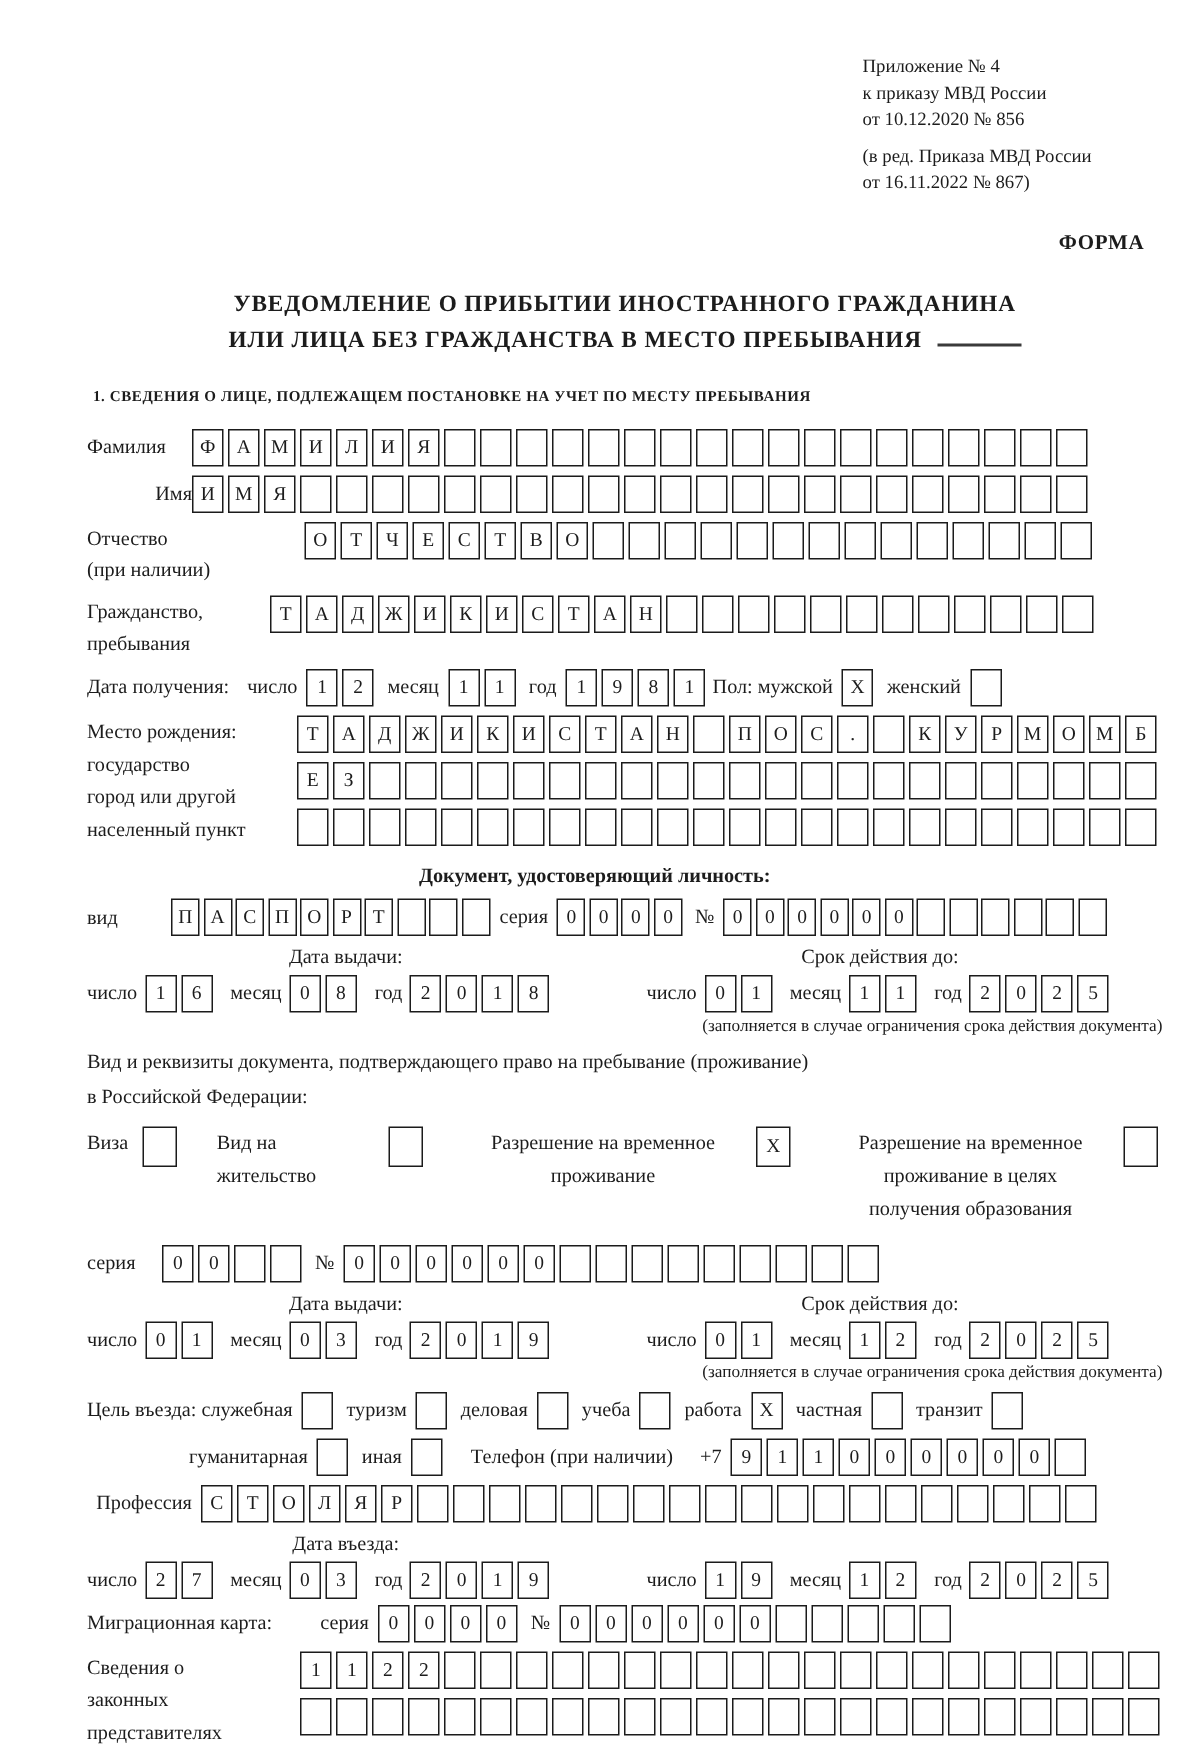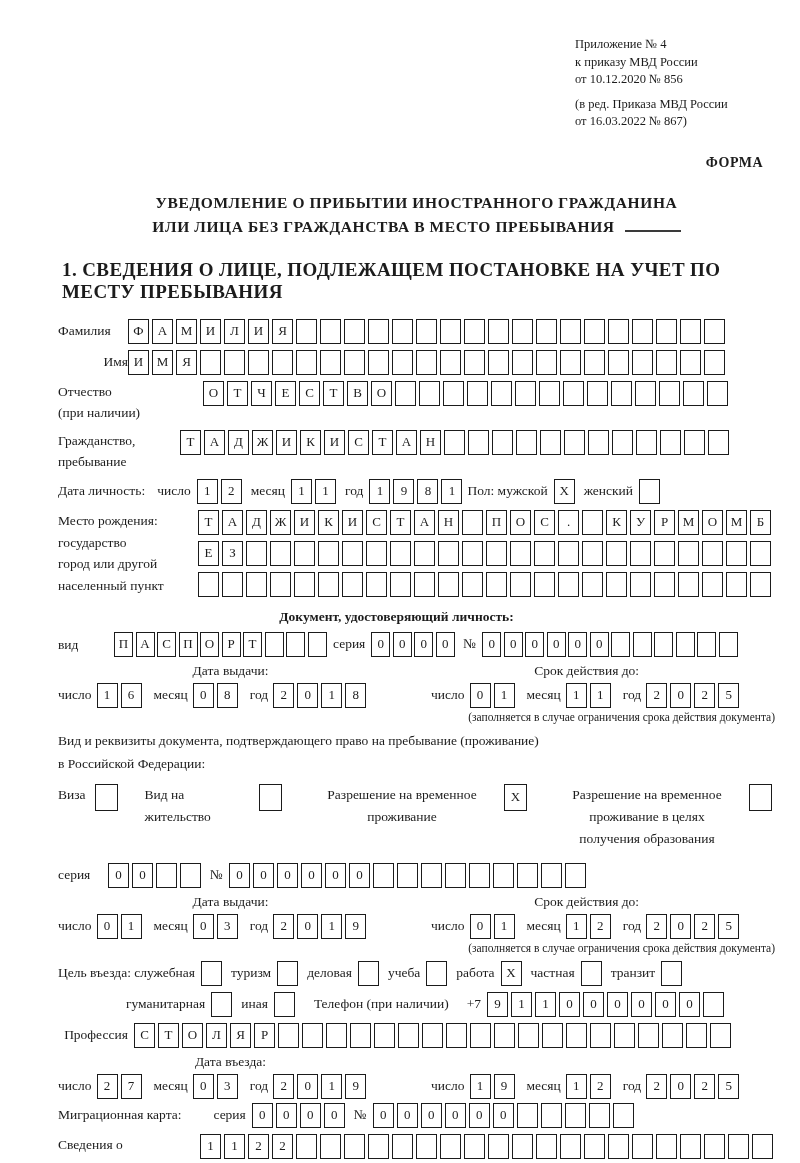--- a/index.html
+++ b/index.html
@@ -3,21 +3,21 @@
 <meta charset="utf-8">
 <style>
   html,body{margin:0;padding:0;background:#fff;}
   body{width:800px;height:1163px;color:#1c1c1c;font-family:"Liberation Serif","DejaVu Serif",serif;font-size:13.5px;}
   .sheet{width:800px;height:1163px;box-sizing:border-box;padding:36px 25px 14px 58px;overflow:hidden;}
   .header-note{margin-left:auto;width:200px;font-size:12.5px;line-height:1.4;}
   .header-note .amend{margin-top:7px;}
   .forma{text-align:right;font-weight:bold;margin:24px 12px 20px 0;font-size:14px;letter-spacing:.5px;}
   .title{text-align:center;font-weight:bold;font-size:15.5px;letter-spacing:.6px;line-height:1.55;margin:0 0 20px 0;}
   .title-underline{display:inline-block;width:56px;border-bottom:2px solid #3a3a3a;margin-left:10px;}
-  .section{font-weight:bold;font-size:19px;letter-spacing:.4px;margin:0 0 16px 4px;}
+  .section{font-weight:bold;font-size:10px;letter-spacing:.4px;margin:0 0 16px 4px;}
   .frow{display:flex;align-items:center;margin-bottom:6px;}
   .frow.top{align-items:flex-start;}
   .flabel{flex-shrink:0;line-height:1.6;}
   .ftext{margin:0 6px;white-space:nowrap;}
   .frow > .ftext:first-child{margin-left:0;}
   .cells{display:inline-flex;flex-shrink:0;}
   .cell{display:inline-flex;width:21px;height:25px;border:1.6px solid #1b1b1b;box-sizing:border-box;margin-right:3px;align-items:center;justify-content:center;font-size:13px;flex-shrink:0;background:#fff;}
   .tight .cell{width:19px;margin-right:2.5px;}
   .fcenter{text-align:center;font-weight:bold;margin:2px 40px 7px 0;}
   .fpara{margin:2px 0 8px;line-height:1.7;}
@@ -43,21 +43,21 @@
 </style>
 </head>
 <body>
 
 <div class="sheet">
   <div class="header-note">
     <div>Приложение № 4</div>
     <div>к приказу МВД России</div>
     <div>от 10.12.2020 № 856</div>
     <div class="amend">(в ред. Приказа МВД России</div>
-    <div>от 16.03.2022 № 867)</div>
+    <div>от 16.11.2022 № 867)</div>
   </div>
   <div class="forma">ФОРМА</div>
   <div class="title">
     <div>УВЕДОМЛЕНИЕ О ПРИБЫТИИ ИНОСТРАННОГО ГРАЖДАНИНА</div>
     <div><span>ИЛИ ЛИЦА БЕЗ ГРАЖДАНСТВА В МЕСТО ПРЕБЫВАНИЯ</span><span class="title-underline"></span></div>
   </div>
   <div class="section">1. СВЕДЕНИЯ О ЛИЦЕ, ПОДЛЕЖАЩЕМ ПОСТАНОВКЕ НА УЧЕТ ПО МЕСТУ ПРЕБЫВАНИЯ</div>
   <div id="form-body">
       <div class="frow">
         <div class="flabel" style="width: 70px;">
@@ -149,21 +149,21 @@
           <span class="cell"></span>
           <span class="cell"></span>
           <span class="cell"></span>
           <span class="cell"></span>
           <span class="cell"></span>
         </span>
       </div>
       <div class="frow top">
         <div class="flabel" style="width: 122px;">
           <div>Гражданство,</div>
-          <div>пребывание</div>
+          <div>пребывания</div>
         </div>
         <span class="cells">
           <span class="cell">Т</span>
           <span class="cell">А</span>
           <span class="cell">Д</span>
           <span class="cell">Ж</span>
           <span class="cell">И</span>
           <span class="cell">К</span>
           <span class="cell">И</span>
           <span class="cell">С</span>
@@ -178,21 +178,21 @@
           <span class="cell"></span>
           <span class="cell"></span>
           <span class="cell"></span>
           <span class="cell"></span>
           <span class="cell"></span>
           <span class="cell"></span>
           <span class="cell"></span>
         </span>
       </div>
       <div class="frow">
-        <span class="ftext">Дата личность:</span>
+        <span class="ftext">Дата получения:</span>
         <span class="ftext">число</span>
         <span class="cells">
           <span class="cell">1</span>
           <span class="cell">2</span>
         </span>
         <span class="ftext">месяц</span>
         <span class="cells">
           <span class="cell">1</span>
           <span class="cell">1</span>
         </span>

